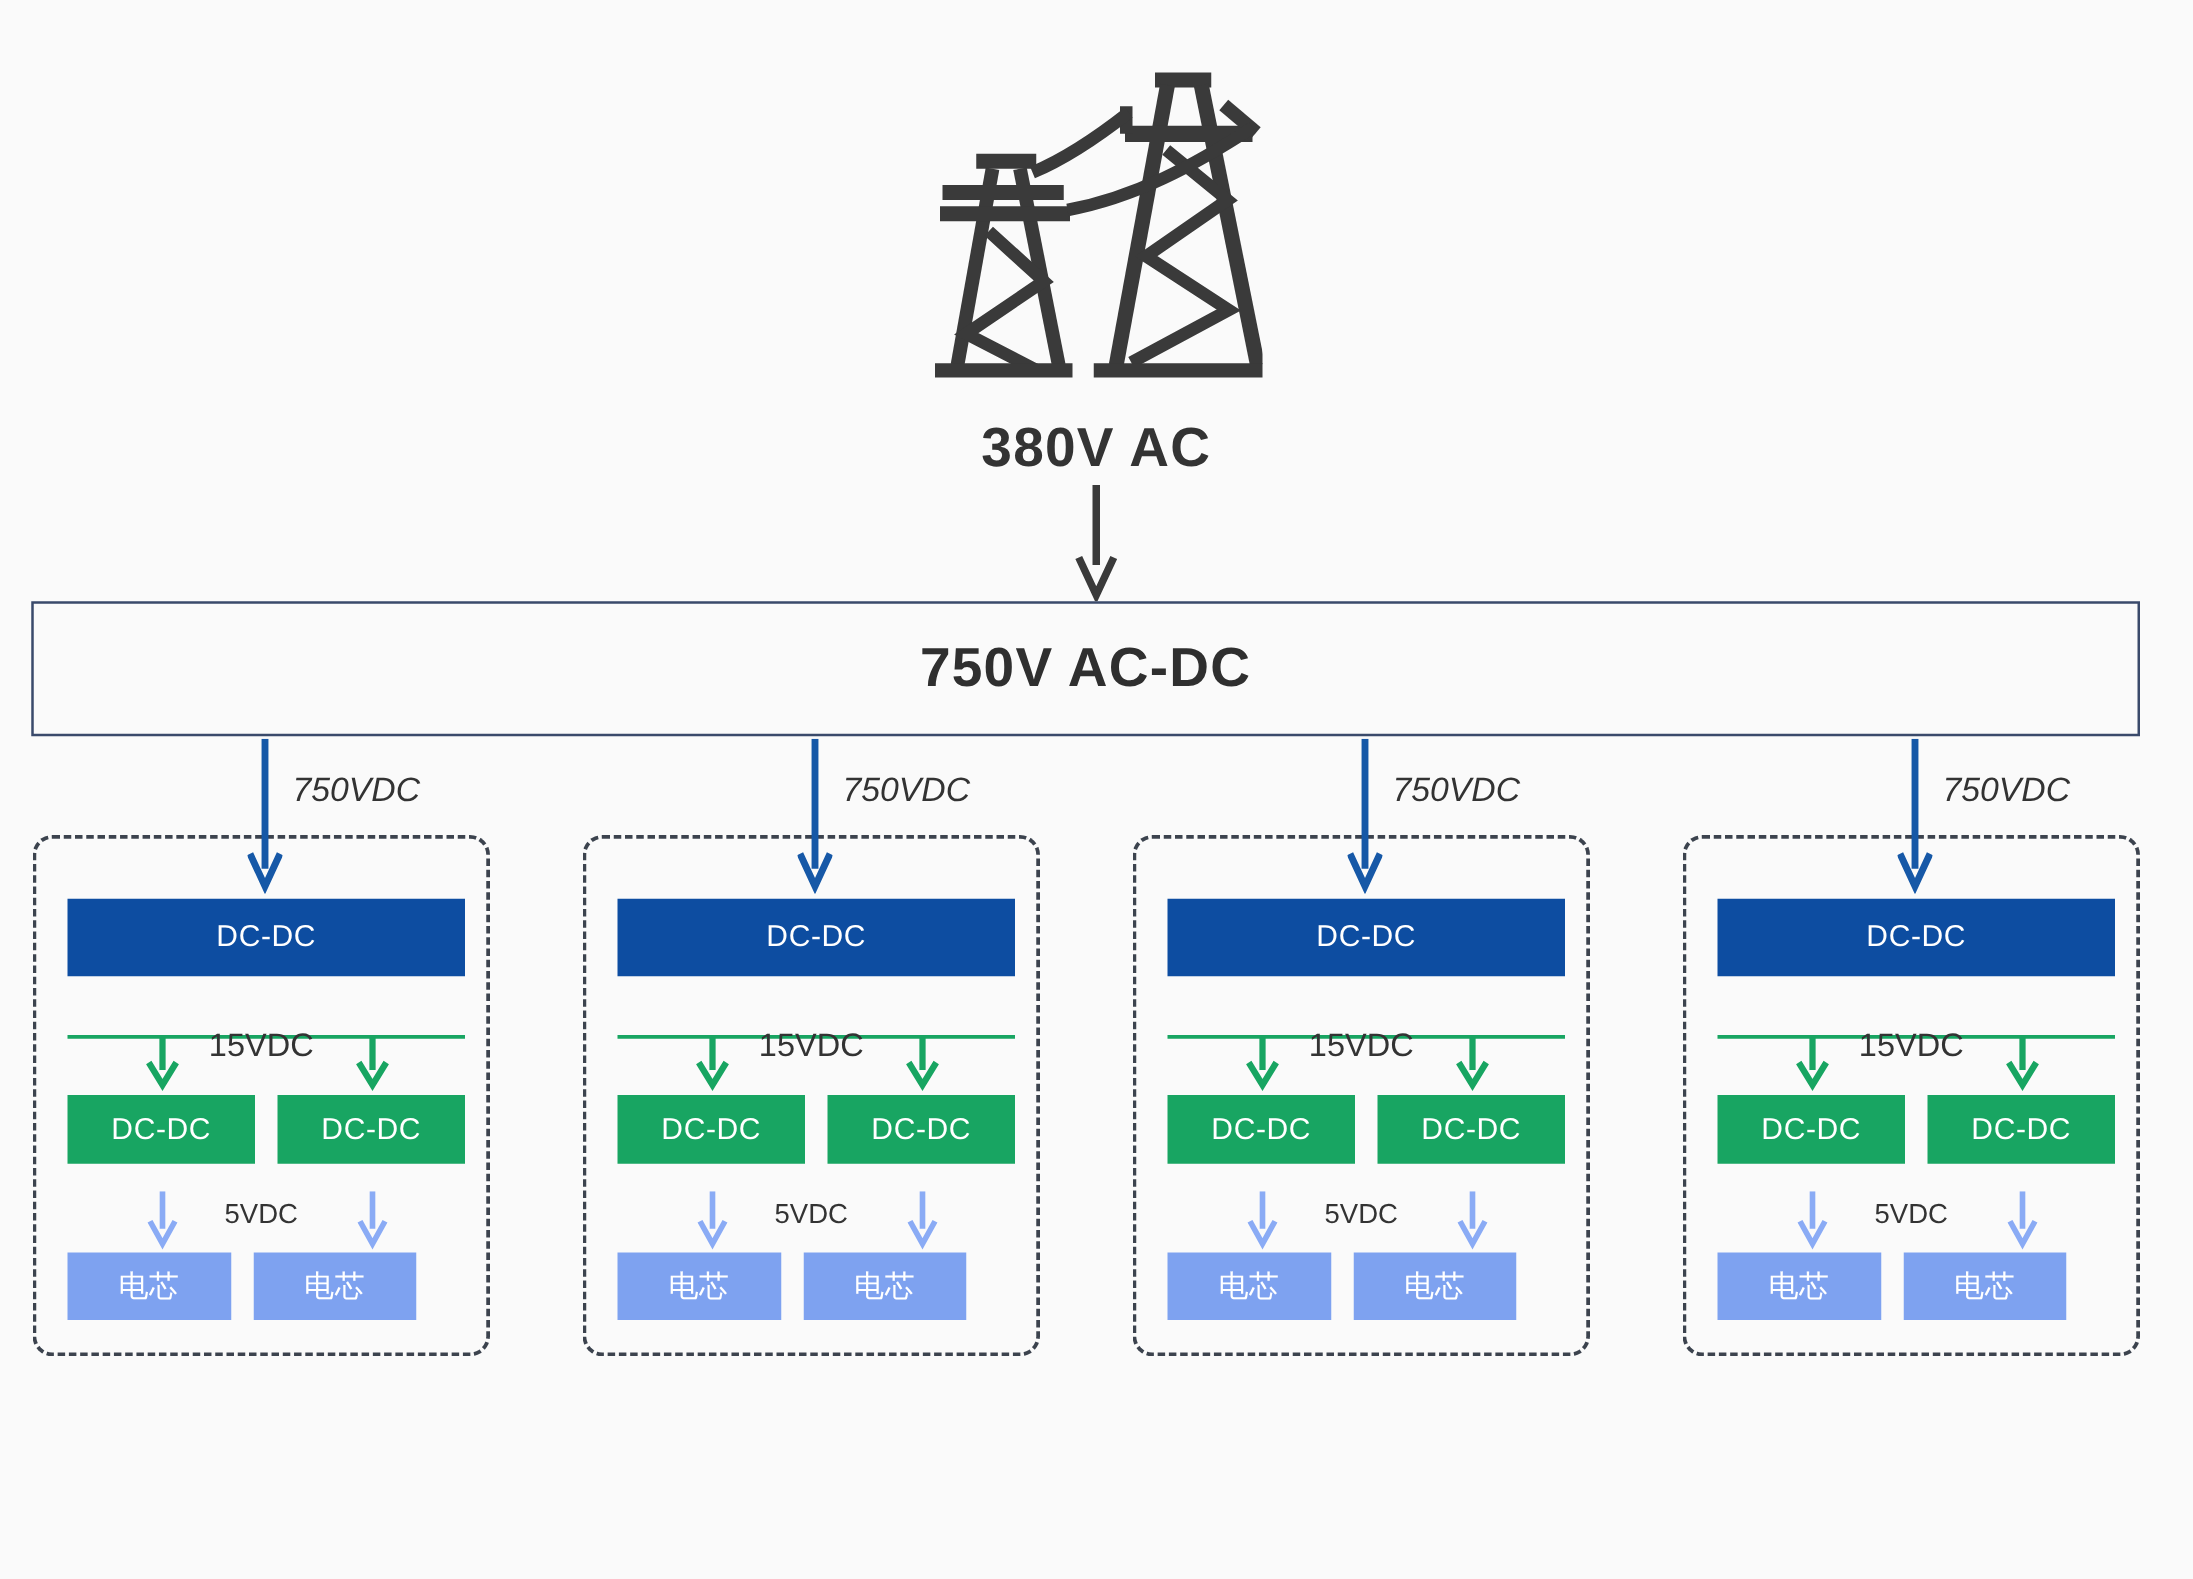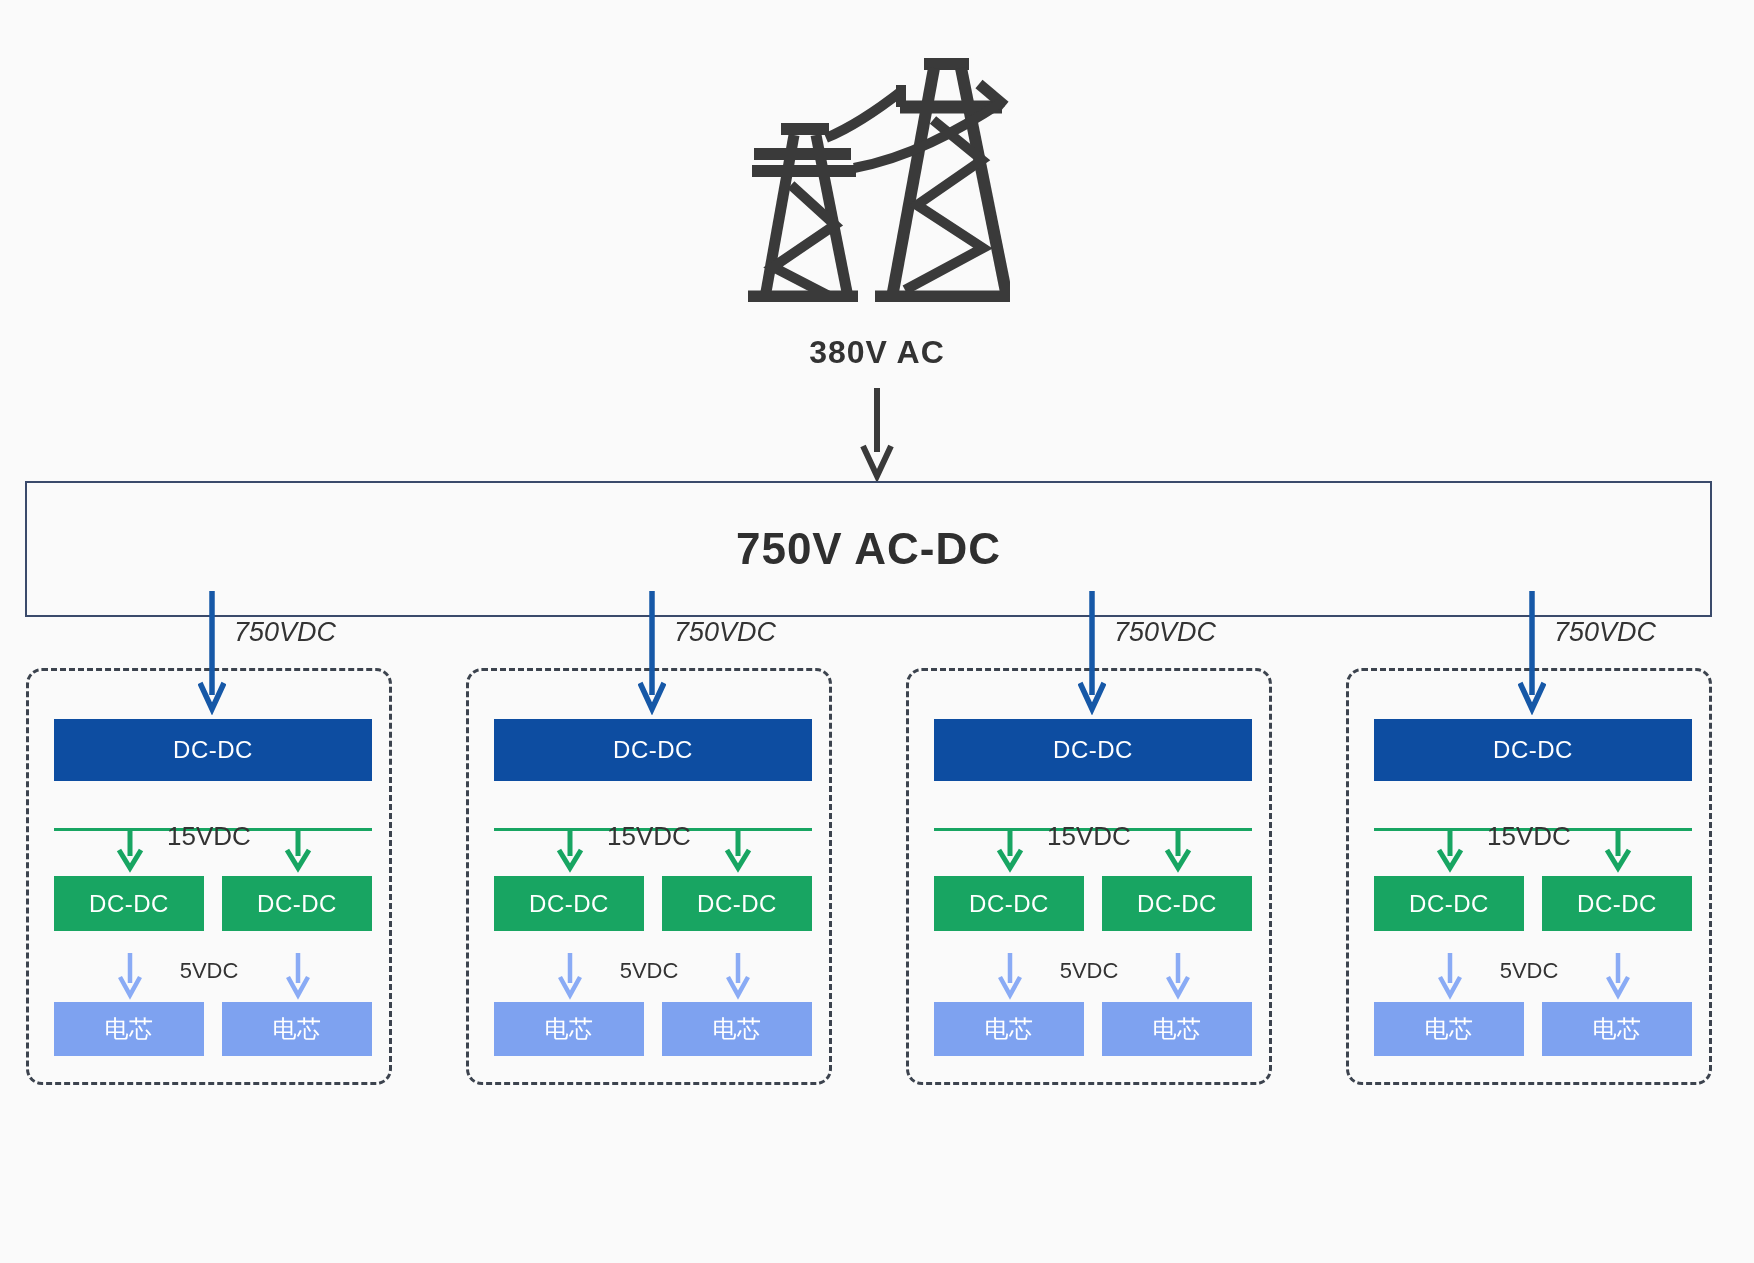--- a/index.html
+++ b/index.html
@@ -11,27 +11,27 @@
   .canvas{
     position:relative;
     width:1754px;height:1263px;
     background:var(--c-background,#fafafa);
     overflow:hidden;
   }
   
   .tower{position:absolute;left:650px;top:40px;width:360px;height:262px;}
   .source-label{
     position:absolute;left:0;top:334px;width:1754px;
-    text-align:center;font-size:32px;font-weight:600;letter-spacing:1px;
+    text-align:center;font-size:44px;font-weight:600;letter-spacing:1px;
     color:var(--c-ink,#333);
   }
   .top-arrow{position:absolute;left:859px;top:388px;width:36px;height:94px;}
   
   .acdc-box{
-    position:absolute;left:25px;top:481px;width:1687px;height:136px;
+    position:absolute;left:25px;top:481px;width:1687px;height:108px;
     border:2px solid var(--c-rectifier_border,#3a4a6b);
     background:var(--c-background,#fafafa);
     display:flex;align-items:center;justify-content:center;
     box-sizing:border-box;
   }
   .acdc-box span{font-size:44px;font-weight:600;letter-spacing:1px;color:#2f2f2f;}
   
   .cluster{
     position:absolute;top:668px;width:366px;height:417px;
     border:3px dashed var(--c-cluster_border,#3c434e);
@@ -66,21 +66,21 @@
     width:150px;height:55px;background:var(--c-green,#1fa565);
     display:flex;align-items:center;justify-content:center;
   }
   .cluster .cell-arrow{position:absolute;top:282px;width:26px;height:50px;}
   .cluster .cell-arrow.a1{left:88px;}
   .cluster .cell-arrow.a2{left:256px;}
   .cluster .low-label{
     position:absolute;left:0;top:287px;width:100%;text-align:center;
     font-size:22px;font-weight:500;color:var(--c-ink,#333);
   }
-  .cluster .cell-row{position:absolute;left:25px;top:331px;width:318px;display:flex;gap:18px;}
+  .cluster .cell-row{position:absolute;left:25px;top:331px;width:279px;display:flex;gap:18px;}
   .cluster .cell-box{
     width:150px;height:54px;background:var(--c-cell_blue,#7ea2f0);
     display:flex;align-items:center;justify-content:center;
   }
   .c0{left:26px;} .c1{left:466px;} .c2{left:906px;} .c3{left:1346px;}
 </style>
 </head>
 <body>
 
 <div class="canvas">

